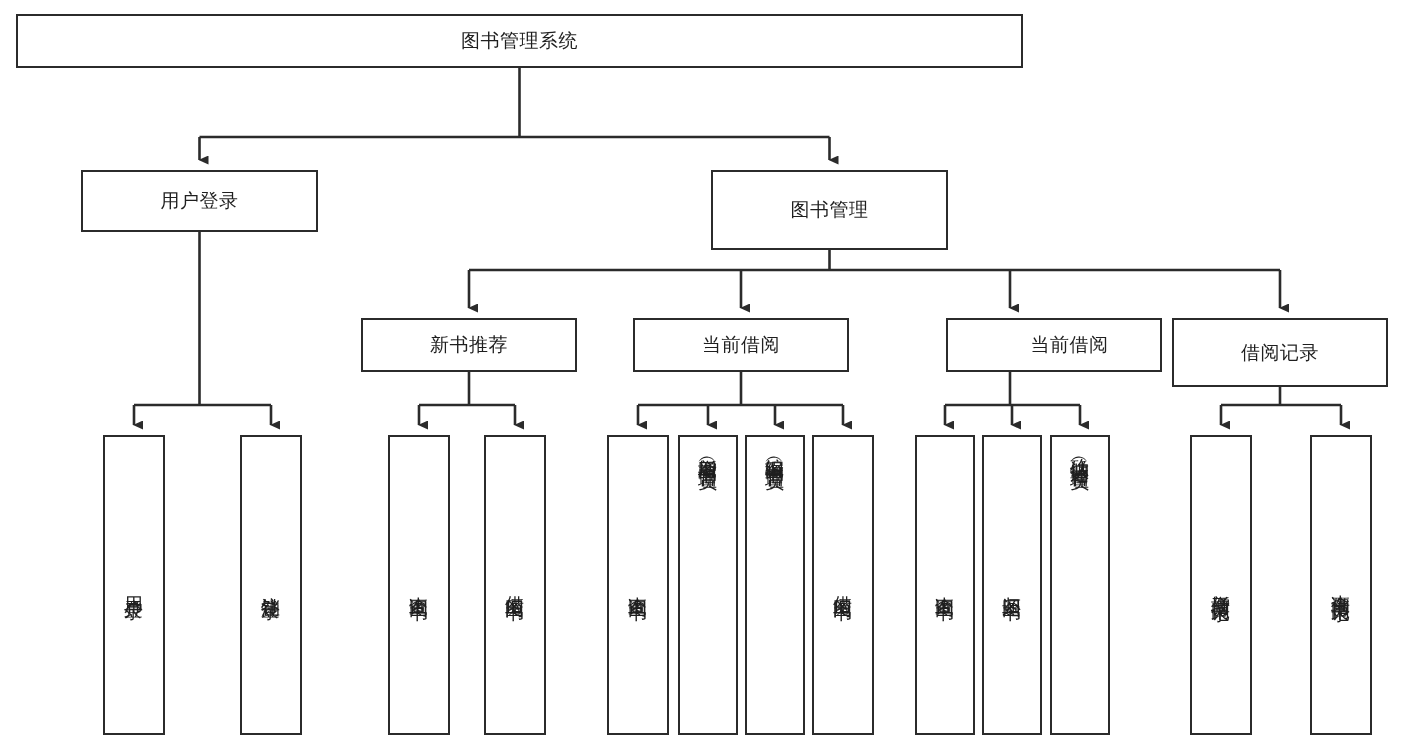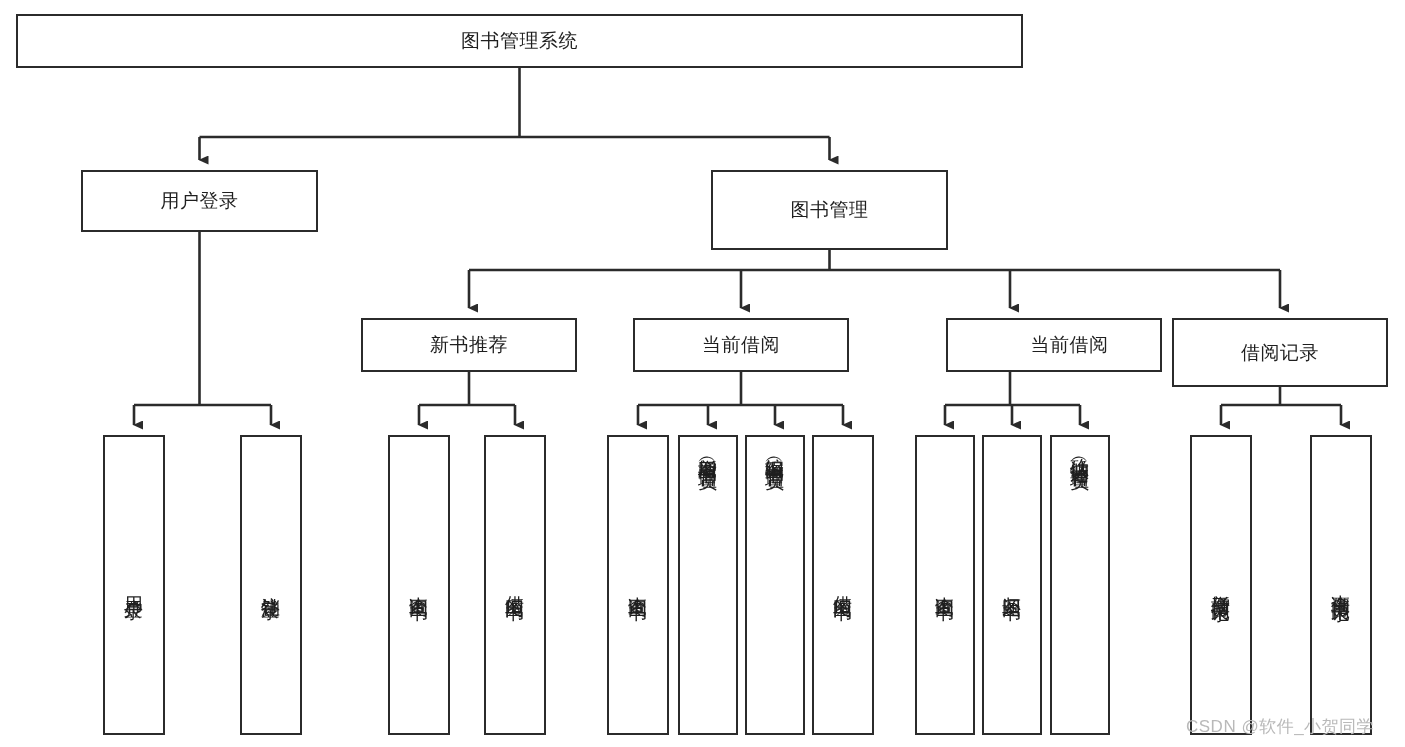--- a/index.html
+++ b/index.html
@@ -148,14 +148,13 @@
         <span class="node-label" style="color: rgb(31, 31, 31);">确认归还（管理员）</span>
       </div>
       <div class="node-box vertical centered" style="left: 1190px; top: 435px; width: 62px; height: 300px; border-color: rgb(43, 43, 43); background: rgb(255, 255, 255);">
         <span class="node-label" style="color: rgb(31, 31, 31);">新增借阅记录</span>
       </div>
       <div class="node-box vertical centered" style="left: 1310px; top: 435px; width: 62px; height: 300px; border-color: rgb(43, 43, 43); background: rgb(255, 255, 255);">
         <span class="node-label" style="color: rgb(31, 31, 31);">查询借阅记录</span>
       </div>
     </div>
 
-  <div class="watermark" style="left: 1186px; top: 715px; color: rgb(185, 185, 185);">CSDN @软件_小贺同学</div>
 </div>
 
 </body></html>

